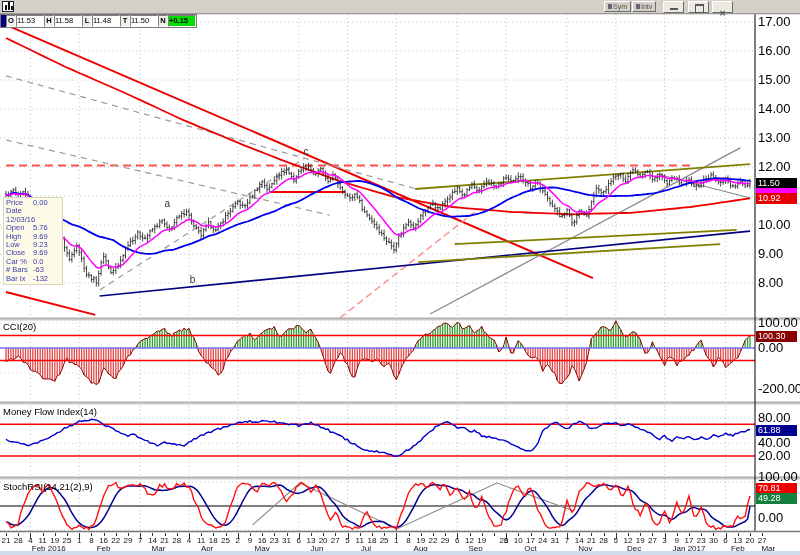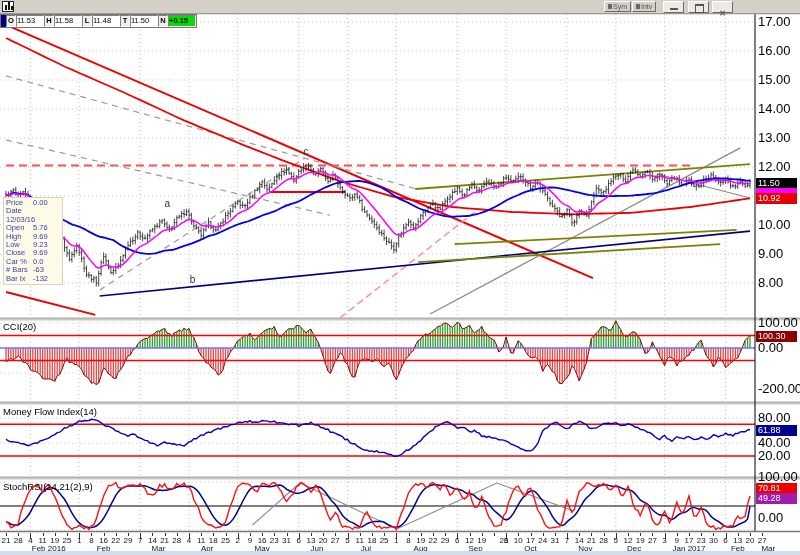--- a/index.html
+++ b/index.html
@@ -211,21 +211,21 @@
       <div class="axlbl" style="top:343px">0.00</div>
       <div class="axlbl" style="top:384px">-200.00</div>
       <div class="axbox" style="top:330.5px;height:11px;line-height:11px;background:#8b0000">100.30</div>
       <div class="axlbl" style="top:413px">80.00</div>
       <div class="axlbl" style="top:438px">40.00</div>
       <div class="axlbl" style="top:451px">20.00</div>
       <div class="axbox" style="top:424.5px;height:11px;line-height:11px;background:#000090">61.88</div>
       <div class="axlbl" style="top:472px">100.00</div>
       <div class="axlbl" style="top:513px">0.00</div>
       <div class="axbox" style="top:482.5px;height:11px;line-height:11px;background:#ee0000">70.81</div>
-      <div class="axbox" style="top:492.5px;height:11px;line-height:11px;background:#a21caf">49.28</div>
+      <div class="axbox" style="top:492.5px;height:11px;line-height:11px;background:#15803d">49.28</div>
     </div>
   <div id="xaxis">
       <span class="xtick" style="left:6.0px;height:3px"></span>
       <span class="xday" style="left:6.0px">21</span>
       <span class="xtick" style="left:18.2px;height:3px"></span>
       <span class="xday" style="left:18.2px">28</span>
       <span class="xtick" style="left:30.4px;height:6px"></span>
       <span class="xday" style="left:30.4px">4</span>
       <span class="xtick" style="left:42.6px;height:3px"></span>
       <span class="xday" style="left:42.6px">11</span>

